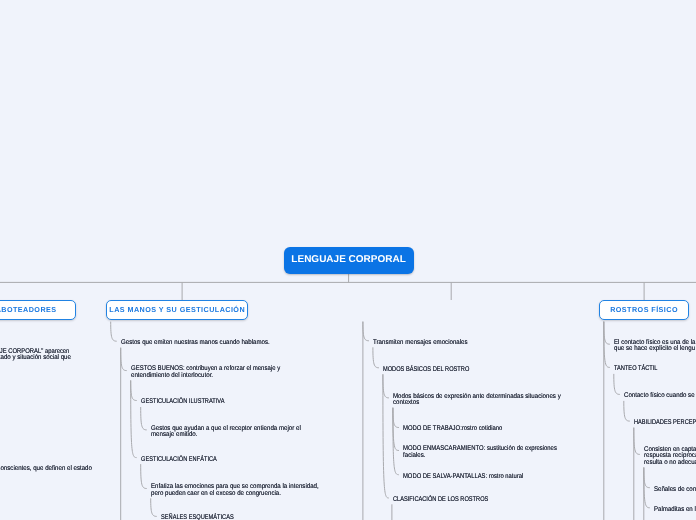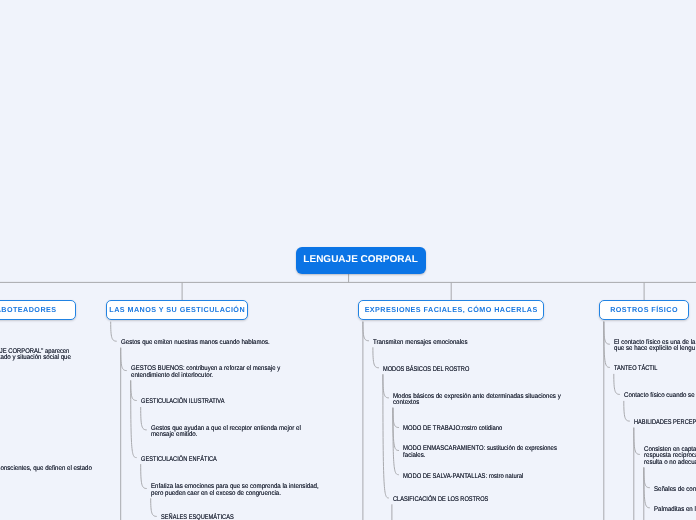--- a/index.html
+++ b/index.html
@@ -5,21 +5,21 @@
   html,body{margin:0;padding:0;}
   body{width:696px;height:520px;overflow:hidden;background:#f0f3fb;
        font-family:"Liberation Sans",sans-serif;
        text-rendering:geometricPrecision;}
   #stage{position:relative;width:696px;height:520px;overflow:hidden;opacity:.999;}
   svg#wires{position:absolute;left:0;top:0;width:696px;height:520px;}
 
   .root-node{position:absolute;box-sizing:border-box;background:#0b74e5;color:#fff;
      border-radius:6px;font-weight:bold;font-size:10px;letter-spacing:0;
      text-align:center;white-space:nowrap;
-     box-shadow:0 1px 2px rgba(70,70,80,.32);margin-left:12px;}
+     box-shadow:0 1px 2px rgba(70,70,80,.32);}
 
   .branch-node{position:absolute;box-sizing:border-box;background:#fff;
      border:1.5px solid #2183e3;border-radius:5px;color:#1b79e0;font-weight:bold;
      font-size:7.2px;letter-spacing:.45px;text-align:center;white-space:nowrap;
      box-shadow:0 1px 2px rgba(70,70,80,.24);}
 
   .note{position:absolute;color:#2e3444;font-size:6.8px;line-height:1;
         white-space:nowrap;transform-origin:0 50%;filter:brightness(1);
         text-shadow:0 0 .22px #2e3444;}
 </style>
@@ -73,23 +73,20 @@
 <div class="root-node" style="left:283.5px;top:247.4px;width:130.2px;height:26.4px;line-height:26.4px;">
   <span>LENGUAJE CORPORAL</span>
 </div>
 
 <div class="branch-node" style="left:-135.2px;top:300px;width:211.5px;height:20.2px;line-height:17.2px;text-align:right;padding-right:18.8px;">
   <span>GESTOS SABOTEADORES</span>
 </div>
 <div class="branch-node" style="left:106.2px;top:300px;width:142px;height:20.2px;line-height:17.2px;">
   <span>LAS MANOS Y SU GESTICULACIÓN</span>
 </div>
-<div class="branch-node" style="left:358.4px;top:300px;width:185.6px;height:20.2px;line-height:17.2px;">
-  <span>EXPRESIONES FACIALES, CÓMO HACERLAS</span>
-</div>
 <div class="branch-node" style="left:599.3px;top:300px;width:89.6px;height:20.2px;line-height:17.2px;">
   <span>ROSTROS FÍSICO</span>
 </div>
 
 <div class="note" style="left:-110.50px;top:348.75px;transform:scaleX(0.863);">Los gestos que "SABOTEAN EL LENGUAJE CORPORAL" aparecen</div>
 <div class="note" style="left:-110.50px;top:355.35px;transform:scaleX(0.905);">dependiendo de nuestro entorno, del estado y situación social que</div>
 <div class="note" style="left:-100.50px;top:465.95px;transform:scaleX(0.904);">Se trata de movimientos y gestos inconscientes, que definen el estado</div>
 <div class="note" style="left:120.90px;top:340.15px;transform:scaleX(0.903);">Gestos que emiten nuestras manos cuando hablamos.</div>
 <div class="note" style="left:130.90px;top:366.25px;transform:scaleX(0.884);">GESTOS BUENOS: contribuyen a reforzar el mensaje y</div>
 <div class="note" style="left:130.90px;top:372.85px;transform:scaleX(0.905);">entendimiento del interlocutor.</div>

